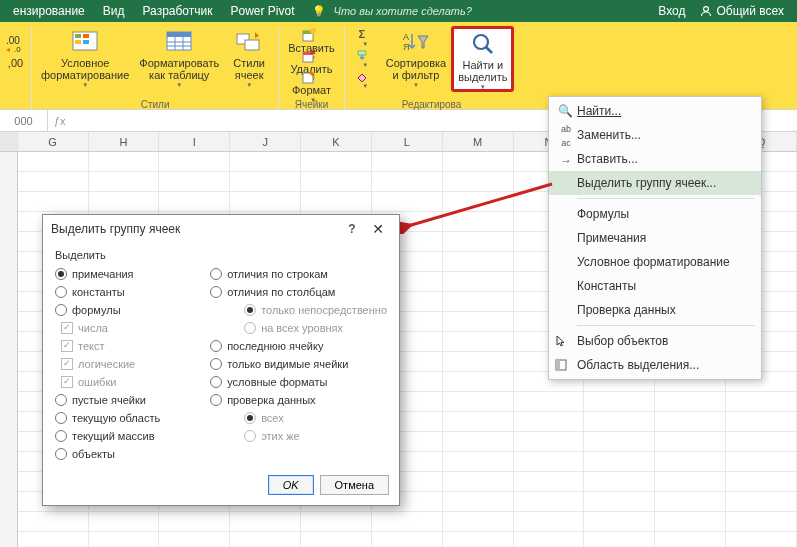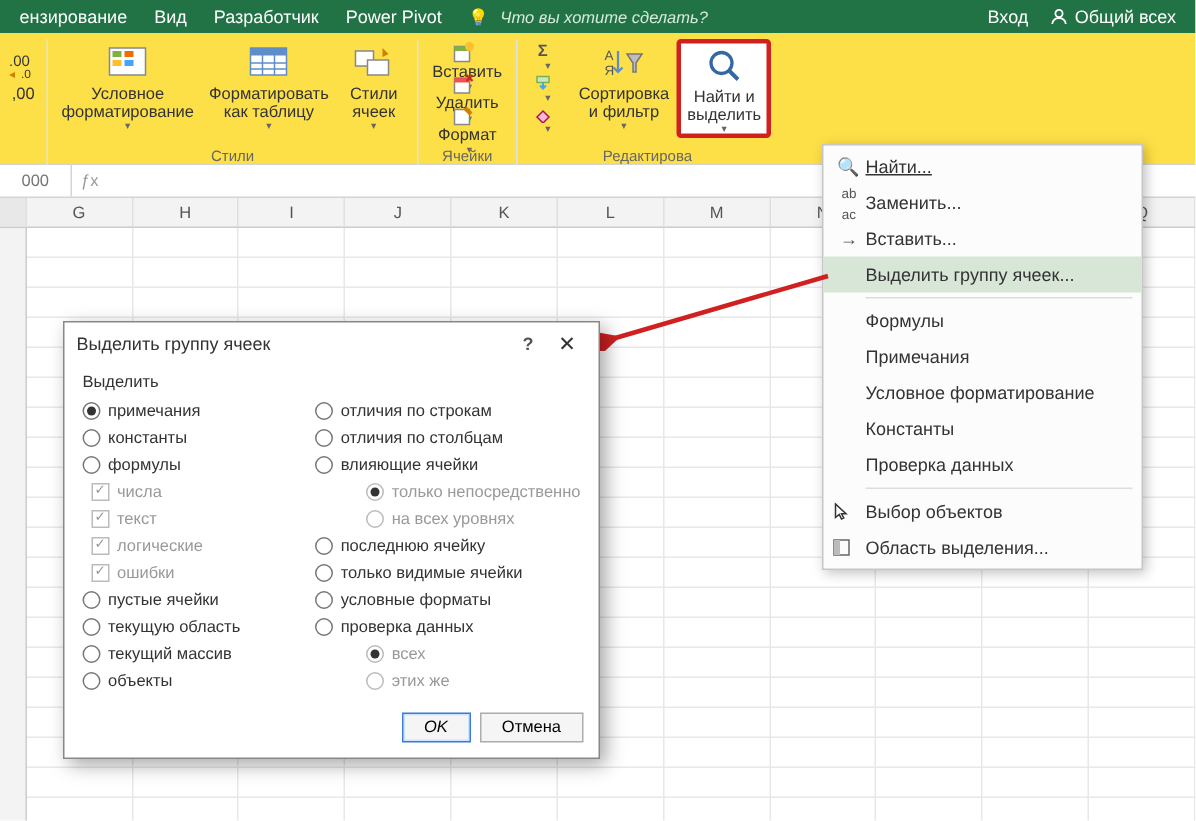--- a/index.html
+++ b/index.html
@@ -731,24 +731,20 @@
       </div>
       <div class="col">
         <div class="opt">
             <span class="rd"></span>
             <span>отличия по строкам</span>
           </div>
         <div class="opt">
             <span class="rd"></span>
             <span>отличия по столбцам</span>
           </div>
-        <div class="opt">
-            <span class="rd"></span>
-            <span>влияющие ячейки</span>
-          </div>
         <div class="opt dim indent2">
             <span class="rd sel"></span>
             <span>только непосредственно</span>
           </div>
         <div class="opt dim indent2">
             <span class="rd"></span>
             <span>на всех уровнях</span>
           </div>
         <div class="opt">
             <span class="rd"></span>

